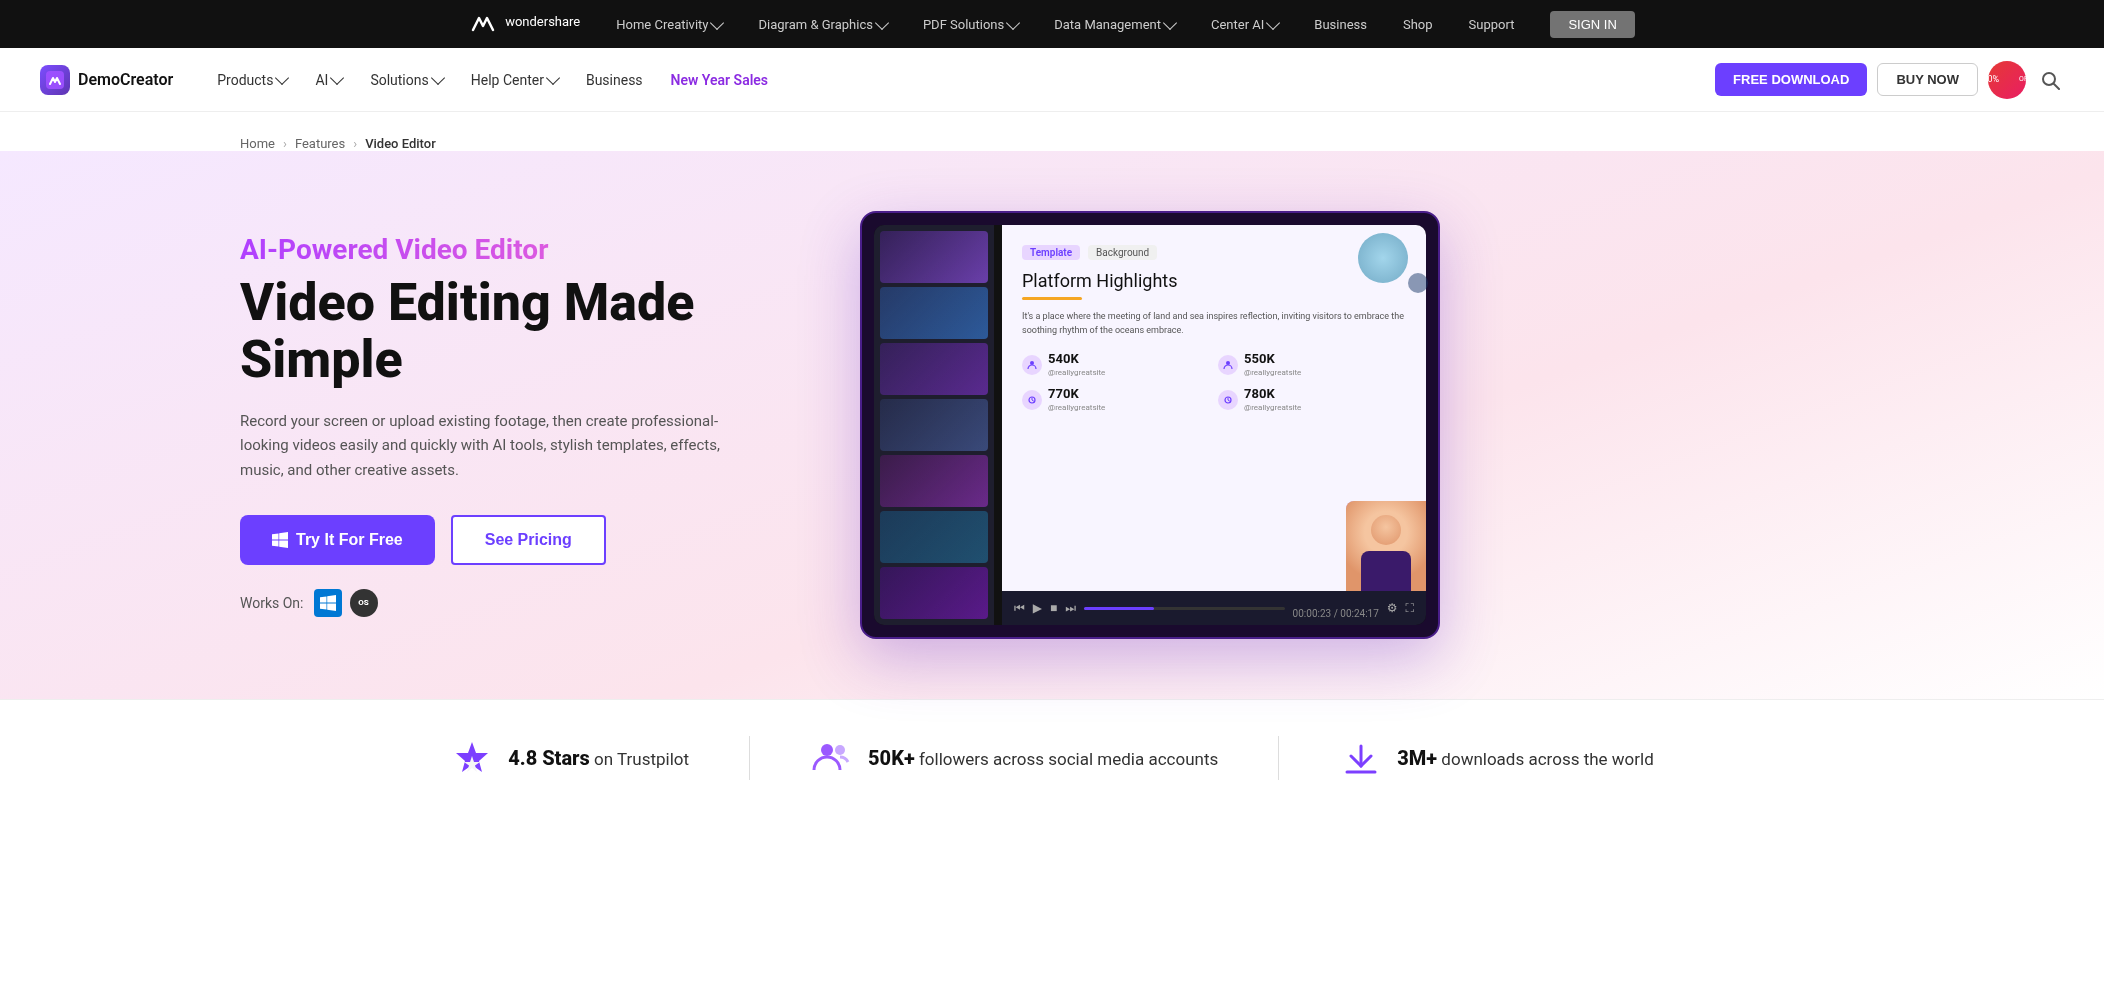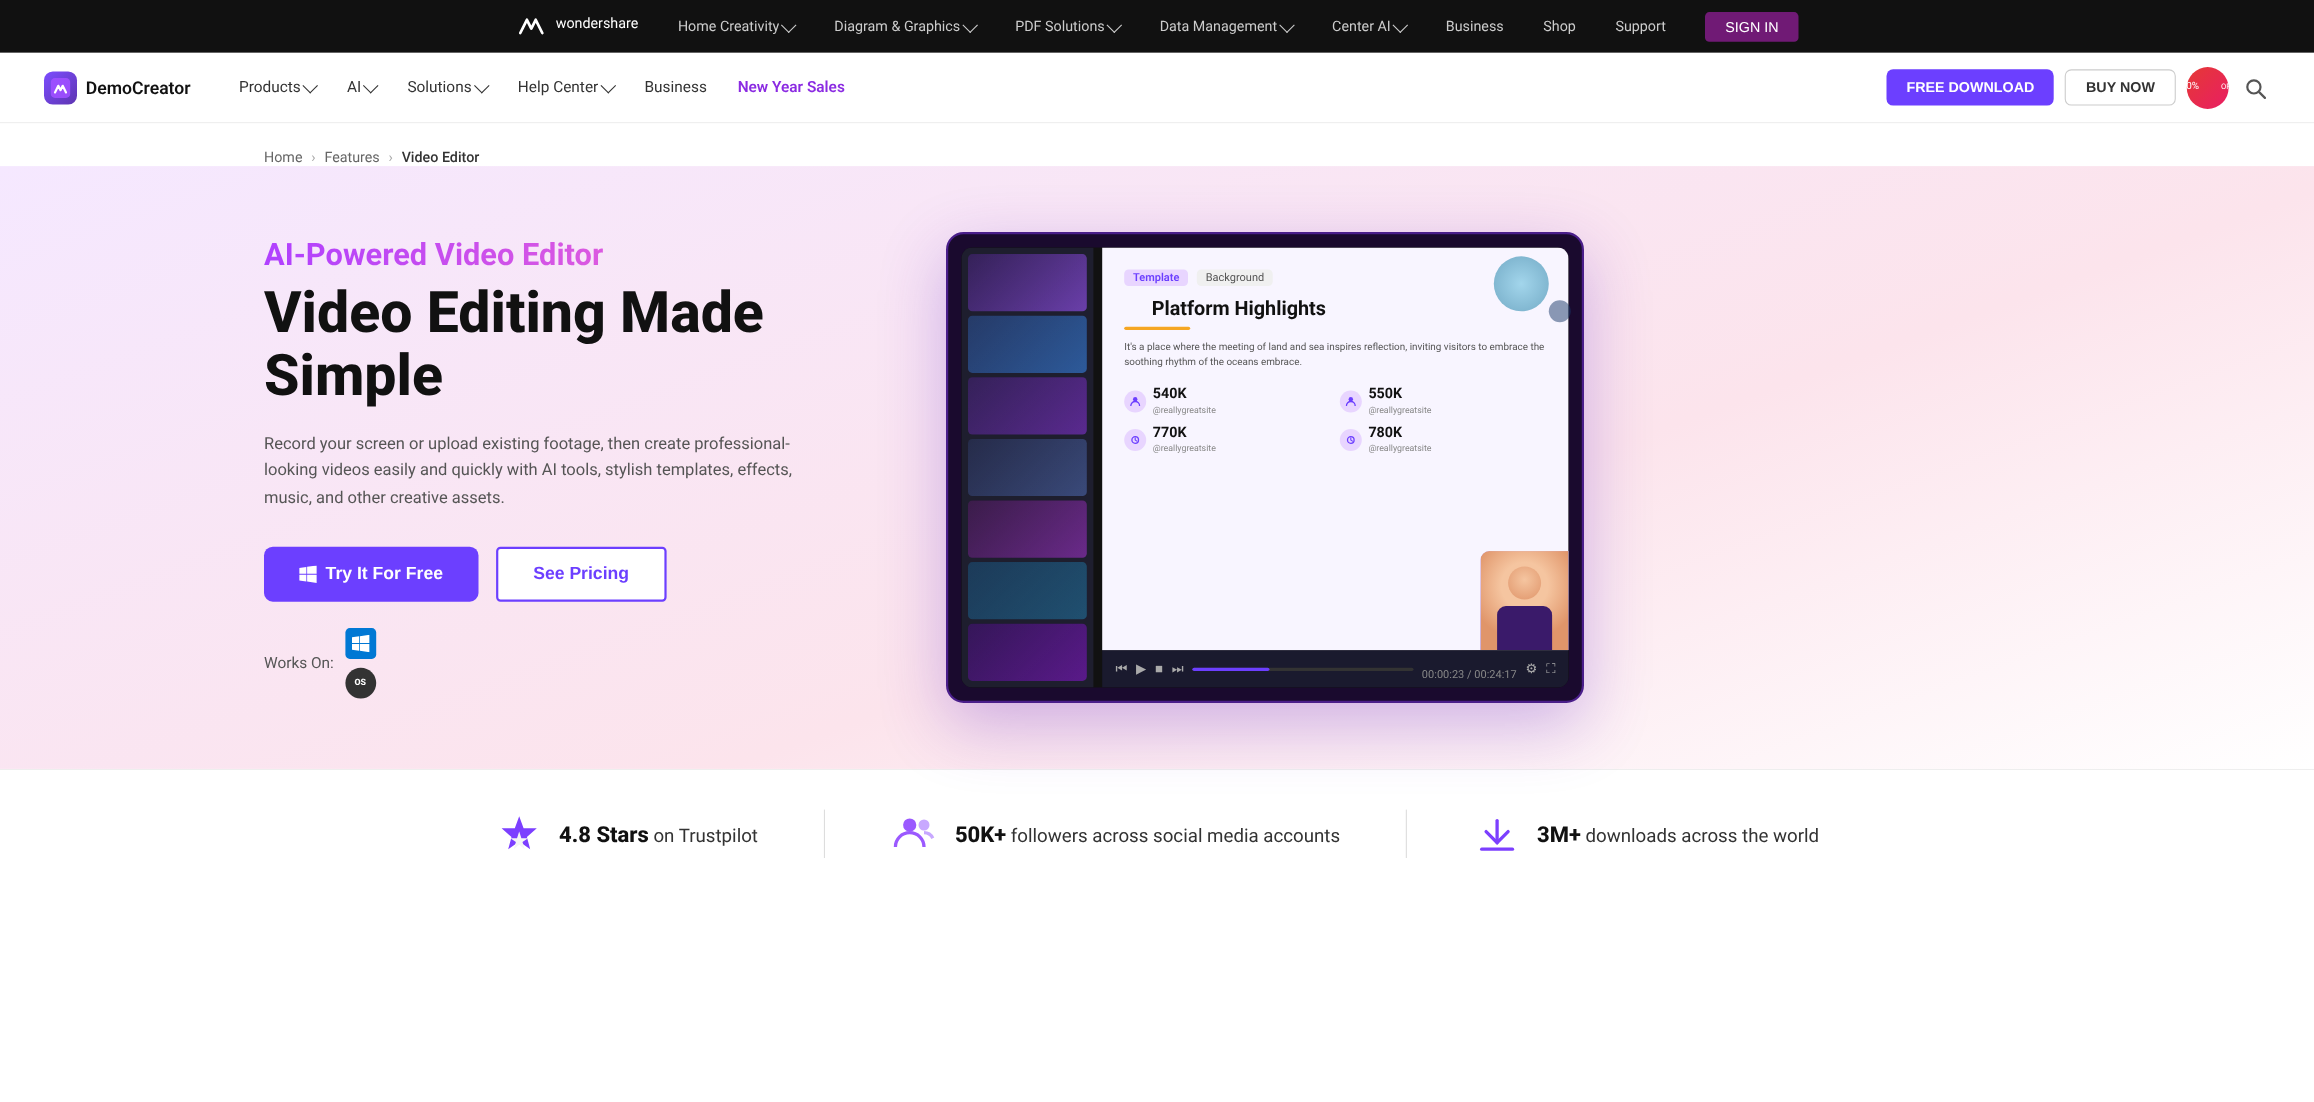--- a/index.html
+++ b/index.html
@@ -46,21 +46,21 @@
     .chevron-down {
       width: 10px;
       height: 10px;
       border-right: 1.5px solid currentColor;
       border-bottom: 1.5px solid currentColor;
       transform: rotate(45deg);
       display: inline-block;
       margin-top: -3px;
     }
     .sign-in-btn {
-      background: #701a75;
+      background: #737373;
       color: #fff;
       border: none;
       border-radius: 4px;
       padding: 6px 18px;
       font-size: 13px;
       cursor: pointer;
       font-weight: 500;
     }
 
     
@@ -246,21 +246,20 @@
     .works-on {
       display: flex;
       align-items: center;
       gap: 10px;
       font-size: 14px;
       color: #555;
     }
     .works-on-icons {
       display: flex;
       gap: 8px;
-      flex-direction: column;
     }
     .win-badge {
       width: 28px;
       height: 28px;
       background: #0078d4;
       border-radius: 4px;
       display: flex;
       align-items: center;
       justify-content: center;
     }
@@ -323,24 +322,23 @@
       background: linear-gradient(135deg, rgba(255,255,255,0.05), transparent);
     }
     .video-main-panel {
       flex: 1;
       background: #f8f5ff;
       padding: 20px;
       position: relative;
     }
     .panel-title {
       font-size: 18px;
-      font-weight: 700;
+      font-weight: 400;
       color: #111;
       margin-bottom: 6px;
-      margin-left: 25px;
     }
     .panel-line {
       width: 60px;
       height: 3px;
       background: #f5a623;
       border-radius: 2px;
       margin-bottom: 10px;
     }
     .panel-desc {
       font-size: 9px;

